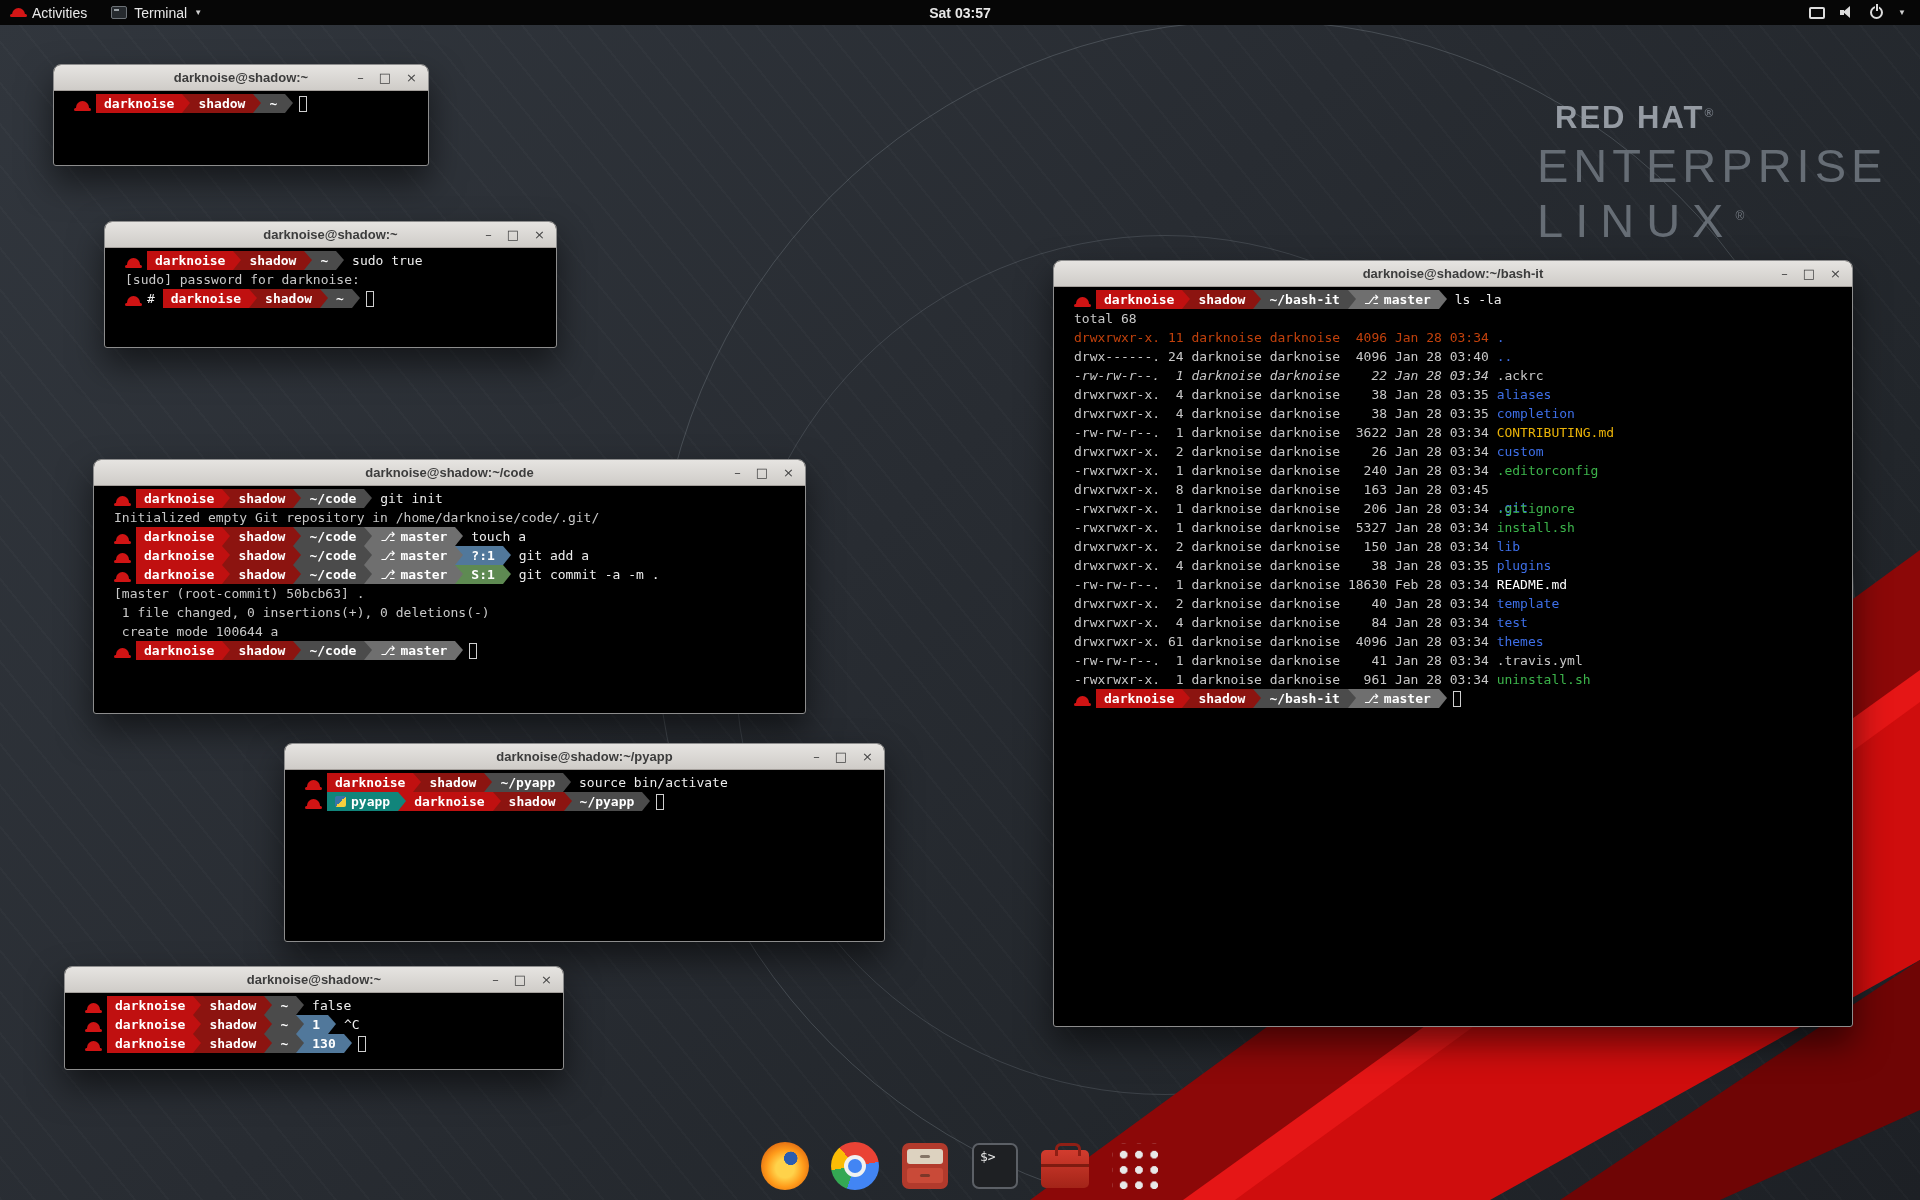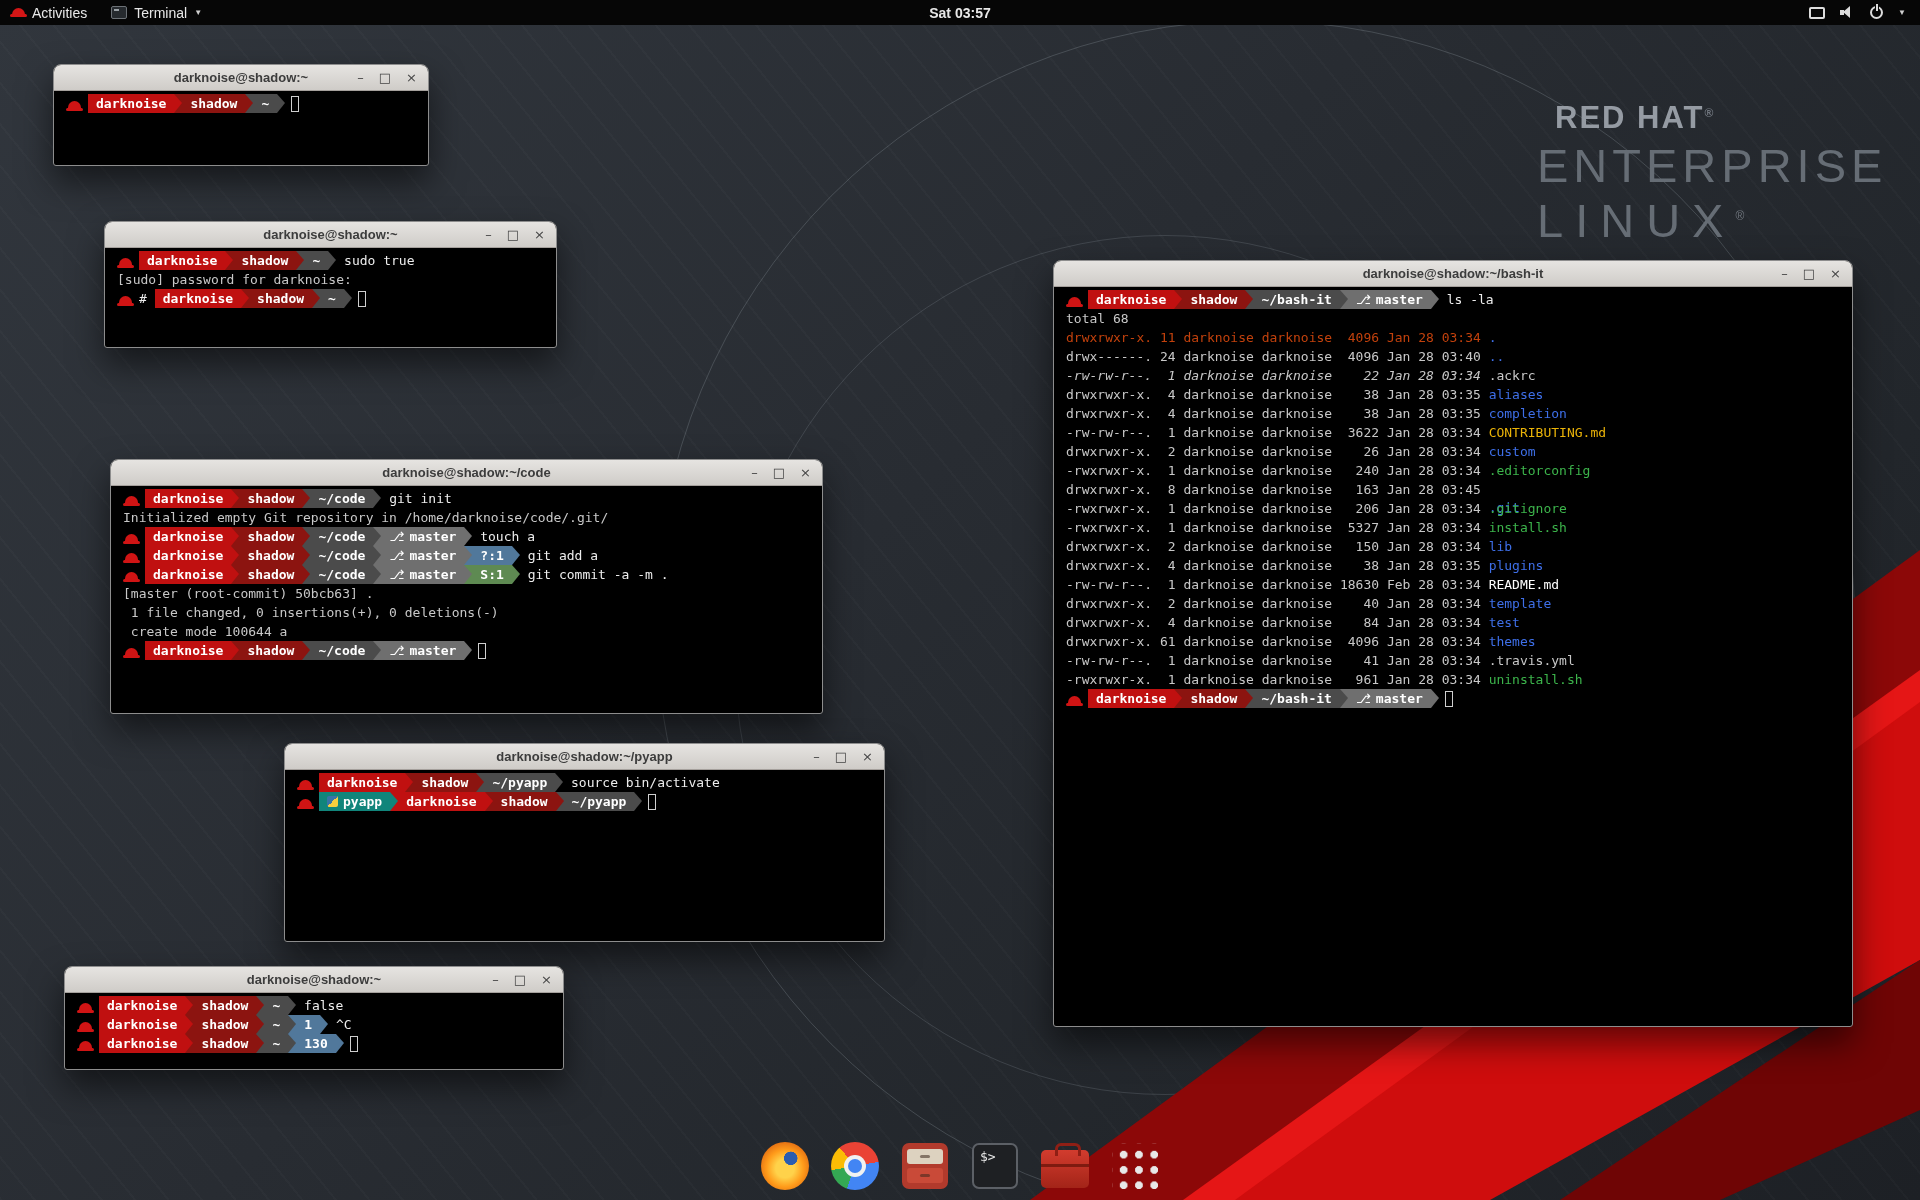--- a/index.html
+++ b/index.html
@@ -42,38 +42,38 @@
   .ico-power::after { content:""; position:absolute; left:3.5px; top:-4px; width:2px; height:7px; background:#dcdcdc; box-shadow:0 0 0 1px #060606; }
 
   
   .twin { position:absolute; background:#000; border:1px solid #8d8d8d; border-radius:8px 8px 3px 3px;
           box-shadow:0 16px 34px rgba(0,0,0,0.55); }
   .tbar { height:26px; background:linear-gradient(#e6e4e1, #cfccc8); border-bottom:1px solid #a5a09c;
           border-radius:7px 7px 0 0; position:relative; display:flex; align-items:center; }
   .ttitle { position:absolute; left:0; right:0; text-align:center; font-size:13px; font-weight:bold; color:#3c3c3c; }
   .tbtns { margin-left:auto; display:flex; gap:15px; padding-right:11px; z-index:1; }
   .tbtn { font-size:13px; color:#454545; line-height:26px; cursor:default; font-family:"DejaVu Sans", sans-serif; }
-  .tbody { padding:3px 12px; font-family:"DejaVu Sans Mono", monospace; font-size:13px; }
+  .tbody { padding:3px 20px; font-family:"DejaVu Sans Mono", monospace; font-size:13px; }
   .tline { display:flex; align-items:center; height:19px; white-space:pre; }
   .ttxt { line-height:19px; }
   .pseg { display:flex; align-items:center; height:19px; padding:0 8px; color:#fff; font-weight:bold; }
   .parrow { width:0; height:0; border-top:9px solid transparent; border-bottom:10px solid transparent;
             border-left:8px solid #000; flex:0 0 auto; }
   .cursor { width:8px; height:16px; border:1px solid #cfcfcf; margin-left:6px; flex:0 0 auto; }
   .phat { width:13px; height:8px; background:#d01414; border-radius:7px 7px 1px 1px; position:relative;
           margin:3px 7px 0 2px; flex:0 0 auto; }
   .phat::after { content:""; position:absolute; left:-2px; bottom:-2px; width:17px; height:3px;
                  background:#d01414; border-radius:2px; }
   .pyico { width:11px; height:11px; border-radius:2px; margin-right:5px;
            background:linear-gradient(135deg,#3874a8 0 50%,#f7cf3e 50% 100%); }
   .bicon { margin-right:5px; font-weight:normal; font-family:"DejaVu Sans","DejaVu Sans Mono",sans-serif; }
 
   #w1 { left:53px;  top:64px;  width:376px; height:102px; z-index:10; }
   #w2 { left:104px; top:221px; width:453px; height:127px; z-index:11; }
-  #w3 { left:110px; top:459px; width:713px; height:255px; z-index:12; }
+  #w3 { left:93px; top:459px; width:713px; height:255px; z-index:12; }
   #w4 { left:284px; top:743px; width:601px; height:199px; z-index:13; }
   #w5 { left:64px;  top:966px; width:500px; height:104px; z-index:14; }
   #w6 { left:1053px;top:260px; width:800px; height:767px; z-index:15; }
 
   
   .dock { position:absolute; left:0; right:0; bottom:8px; display:flex; justify-content:center;
           align-items:center; gap:18px; z-index:30; }
   .dock-item { width:52px; height:52px; display:flex; align-items:center; justify-content:center; cursor:default; }
   .ic-firefox { width:48px; height:48px; border-radius:50%;
     background: radial-gradient(circle at 62% 34%, #2a5db0 0 15%, rgba(0,0,0,0) 16%),

